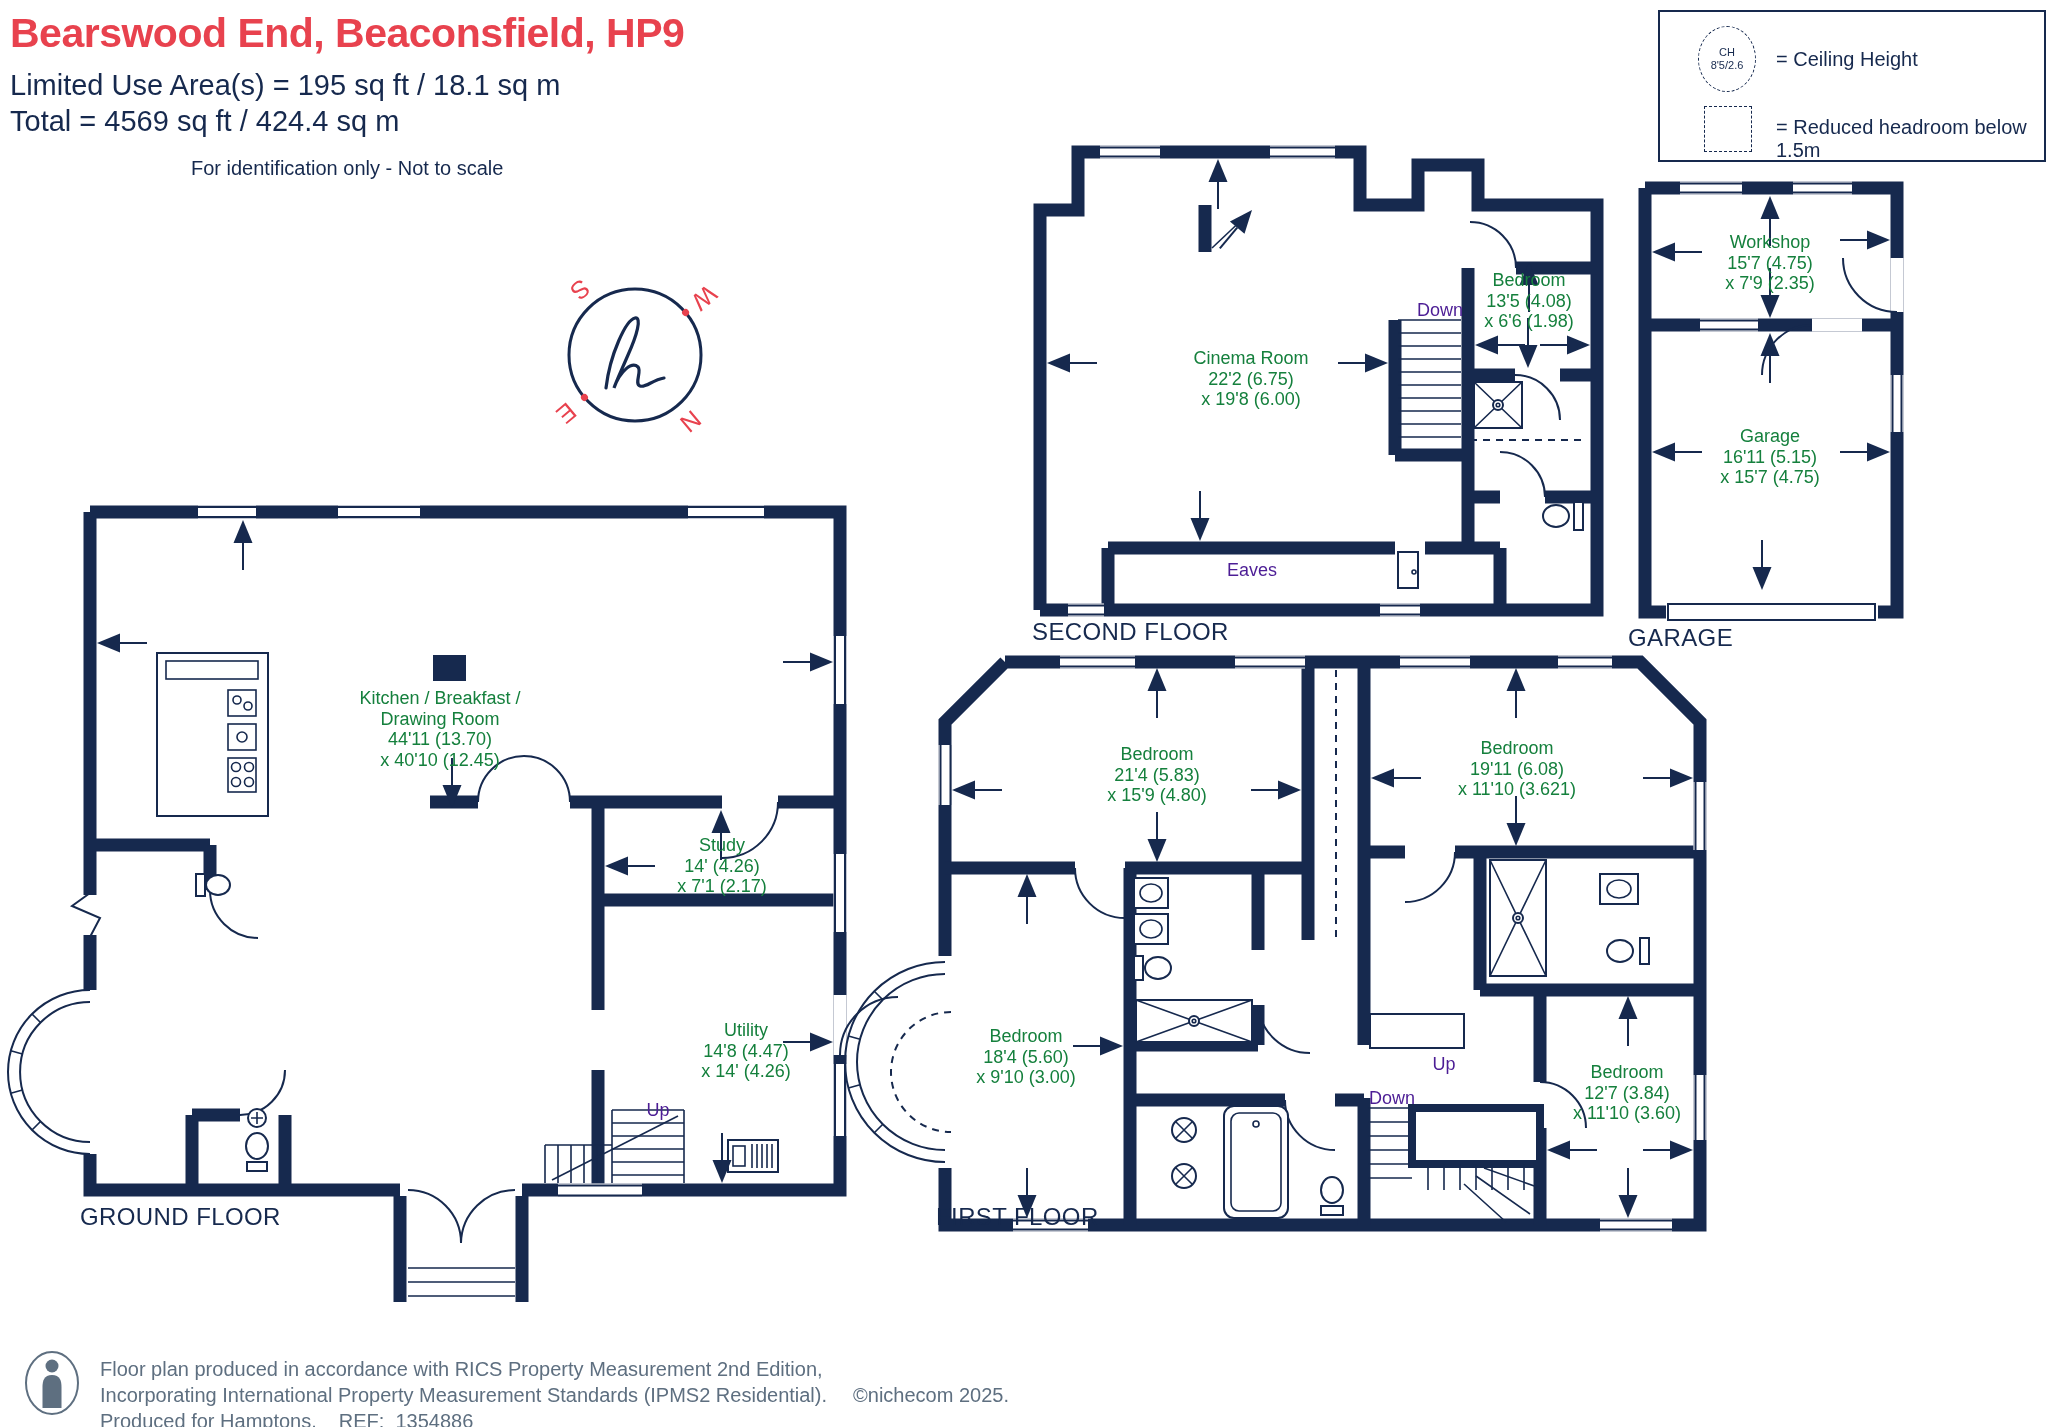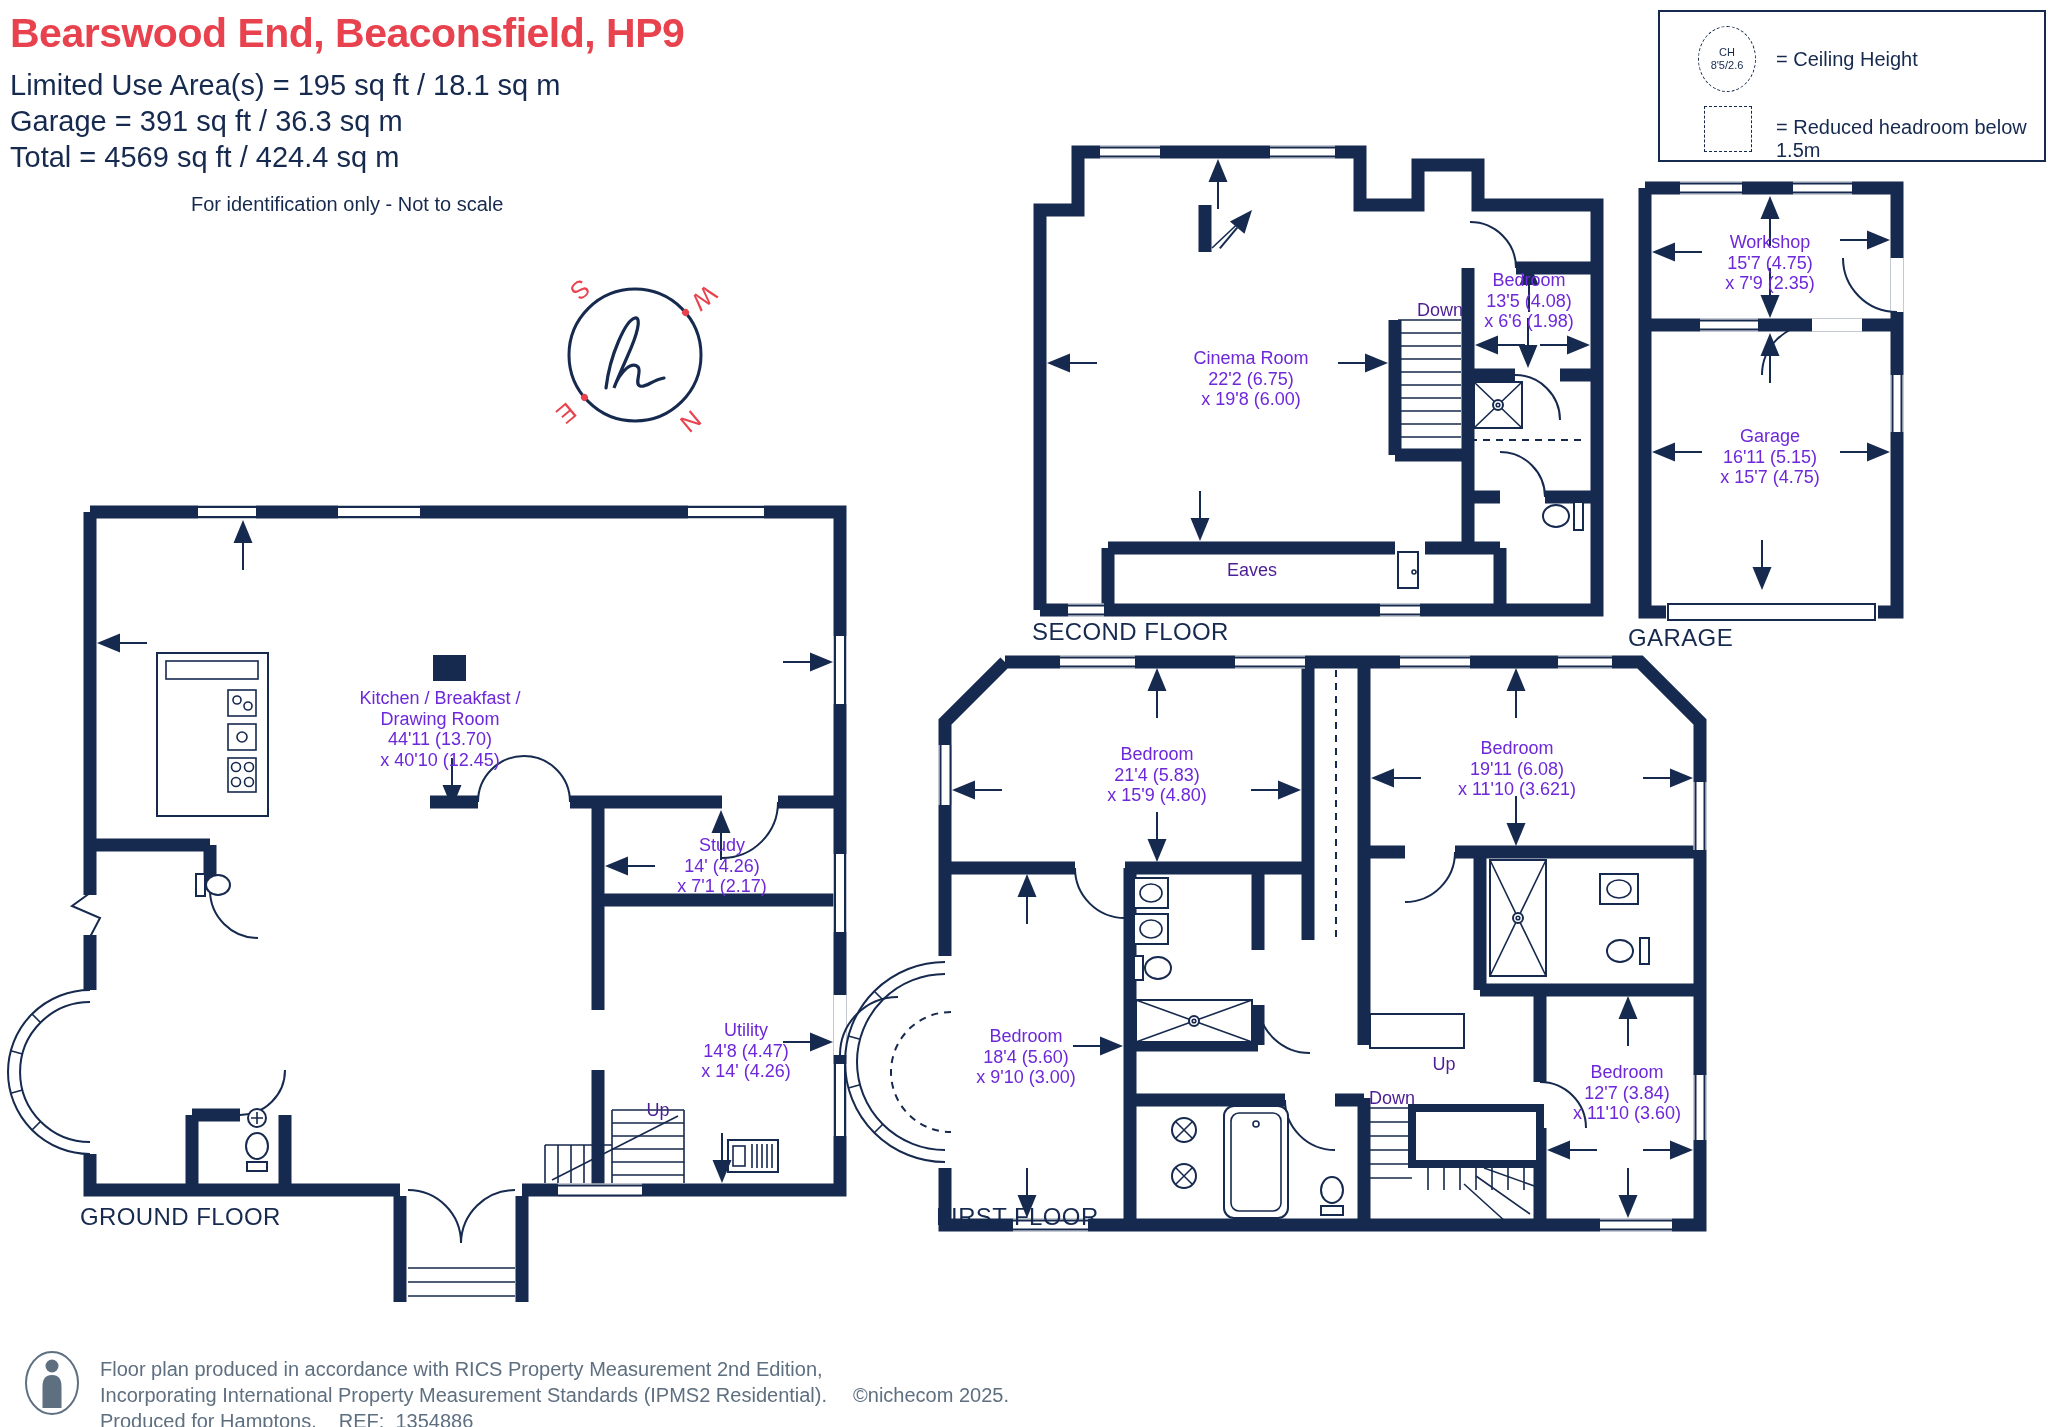--- a/index.html
+++ b/index.html
@@ -12,21 +12,21 @@
   .note{font-size:20px;margin-top:18px;color:#16294E;text-align:center;}
   
   .legend{position:absolute;left:1658px;top:10px;width:384px;height:148px;border:2px solid #16294E;}
   .lg-ellipse{position:absolute;left:38px;top:14px;width:56px;height:64px;border:1.6px dashed #16294E;
               border-radius:50%;display:flex;flex-direction:column;align-items:center;justify-content:center;}
   .lg-ellipse div{font-size:11px;line-height:13px;}
   .lg-square{position:absolute;left:44px;top:94px;width:46px;height:44px;border:1.6px dashed #16294E;}
   .lg-label{position:absolute;left:116px;font-size:20px;}
   
   .room-label{position:absolute;transform:translateX(-50%);text-align:center;white-space:nowrap;
-              font-size:18px;line-height:20.5px;color:#6d28d9;}
+              font-size:18px;line-height:20.5px;color:#15803d;}
   .small-label{position:absolute;transform:translateX(-50%);font-size:18px;color:#4c1d95;white-space:nowrap;}
   .floor-label{position:absolute;font-size:24px;font-weight:500;letter-spacing:0.4px;color:#16294E;white-space:nowrap;}
   
   .footer{position:absolute;left:100px;top:1350px;color:#5E6F80;font-size:20px;line-height:26px;margin-top:6px;}
   .footer .brand{margin-left:26px;font-weight:500;}
   .footer .ref{margin-left:22px;white-space:pre;}
   .footer-icon{position:absolute;left:24px;top:1350px;}
   svg.plan{position:absolute;left:0;top:0;}
   .wall{stroke:#16294E;stroke-width:13;fill:none;}
   .wall8{stroke:#16294E;stroke-width:8;fill:#fff;}
@@ -42,21 +42,20 @@
   .compass-letter{fill:#E8424E;font-size:25px;font-weight:500;text-anchor:middle;}
 </style>
 </head>
 <body>
 
 <div class="canvas">
 
   <div class="header">
     <div class="title">Bearswood End, Beaconsfield, HP9</div>
     <div class="area-line">Limited Use Area(s) = 195 sq ft / 18.1 sq m</div>
-    <div class="area-line">Garage = 391 sq ft / 36.3 sq m</div>
     <div class="area-line">Total = 4569 sq ft / 424.4 sq m</div>
     <div class="note">For identification only - Not to scale</div>
   </div>
 
   <div class="legend">
     <div class="lg-ellipse">
       <div>CH</div>
       <div>8'5/2.6</div>
     </div>
     <div class="lg-label" style="top:36px;">= Ceiling Height</div>

